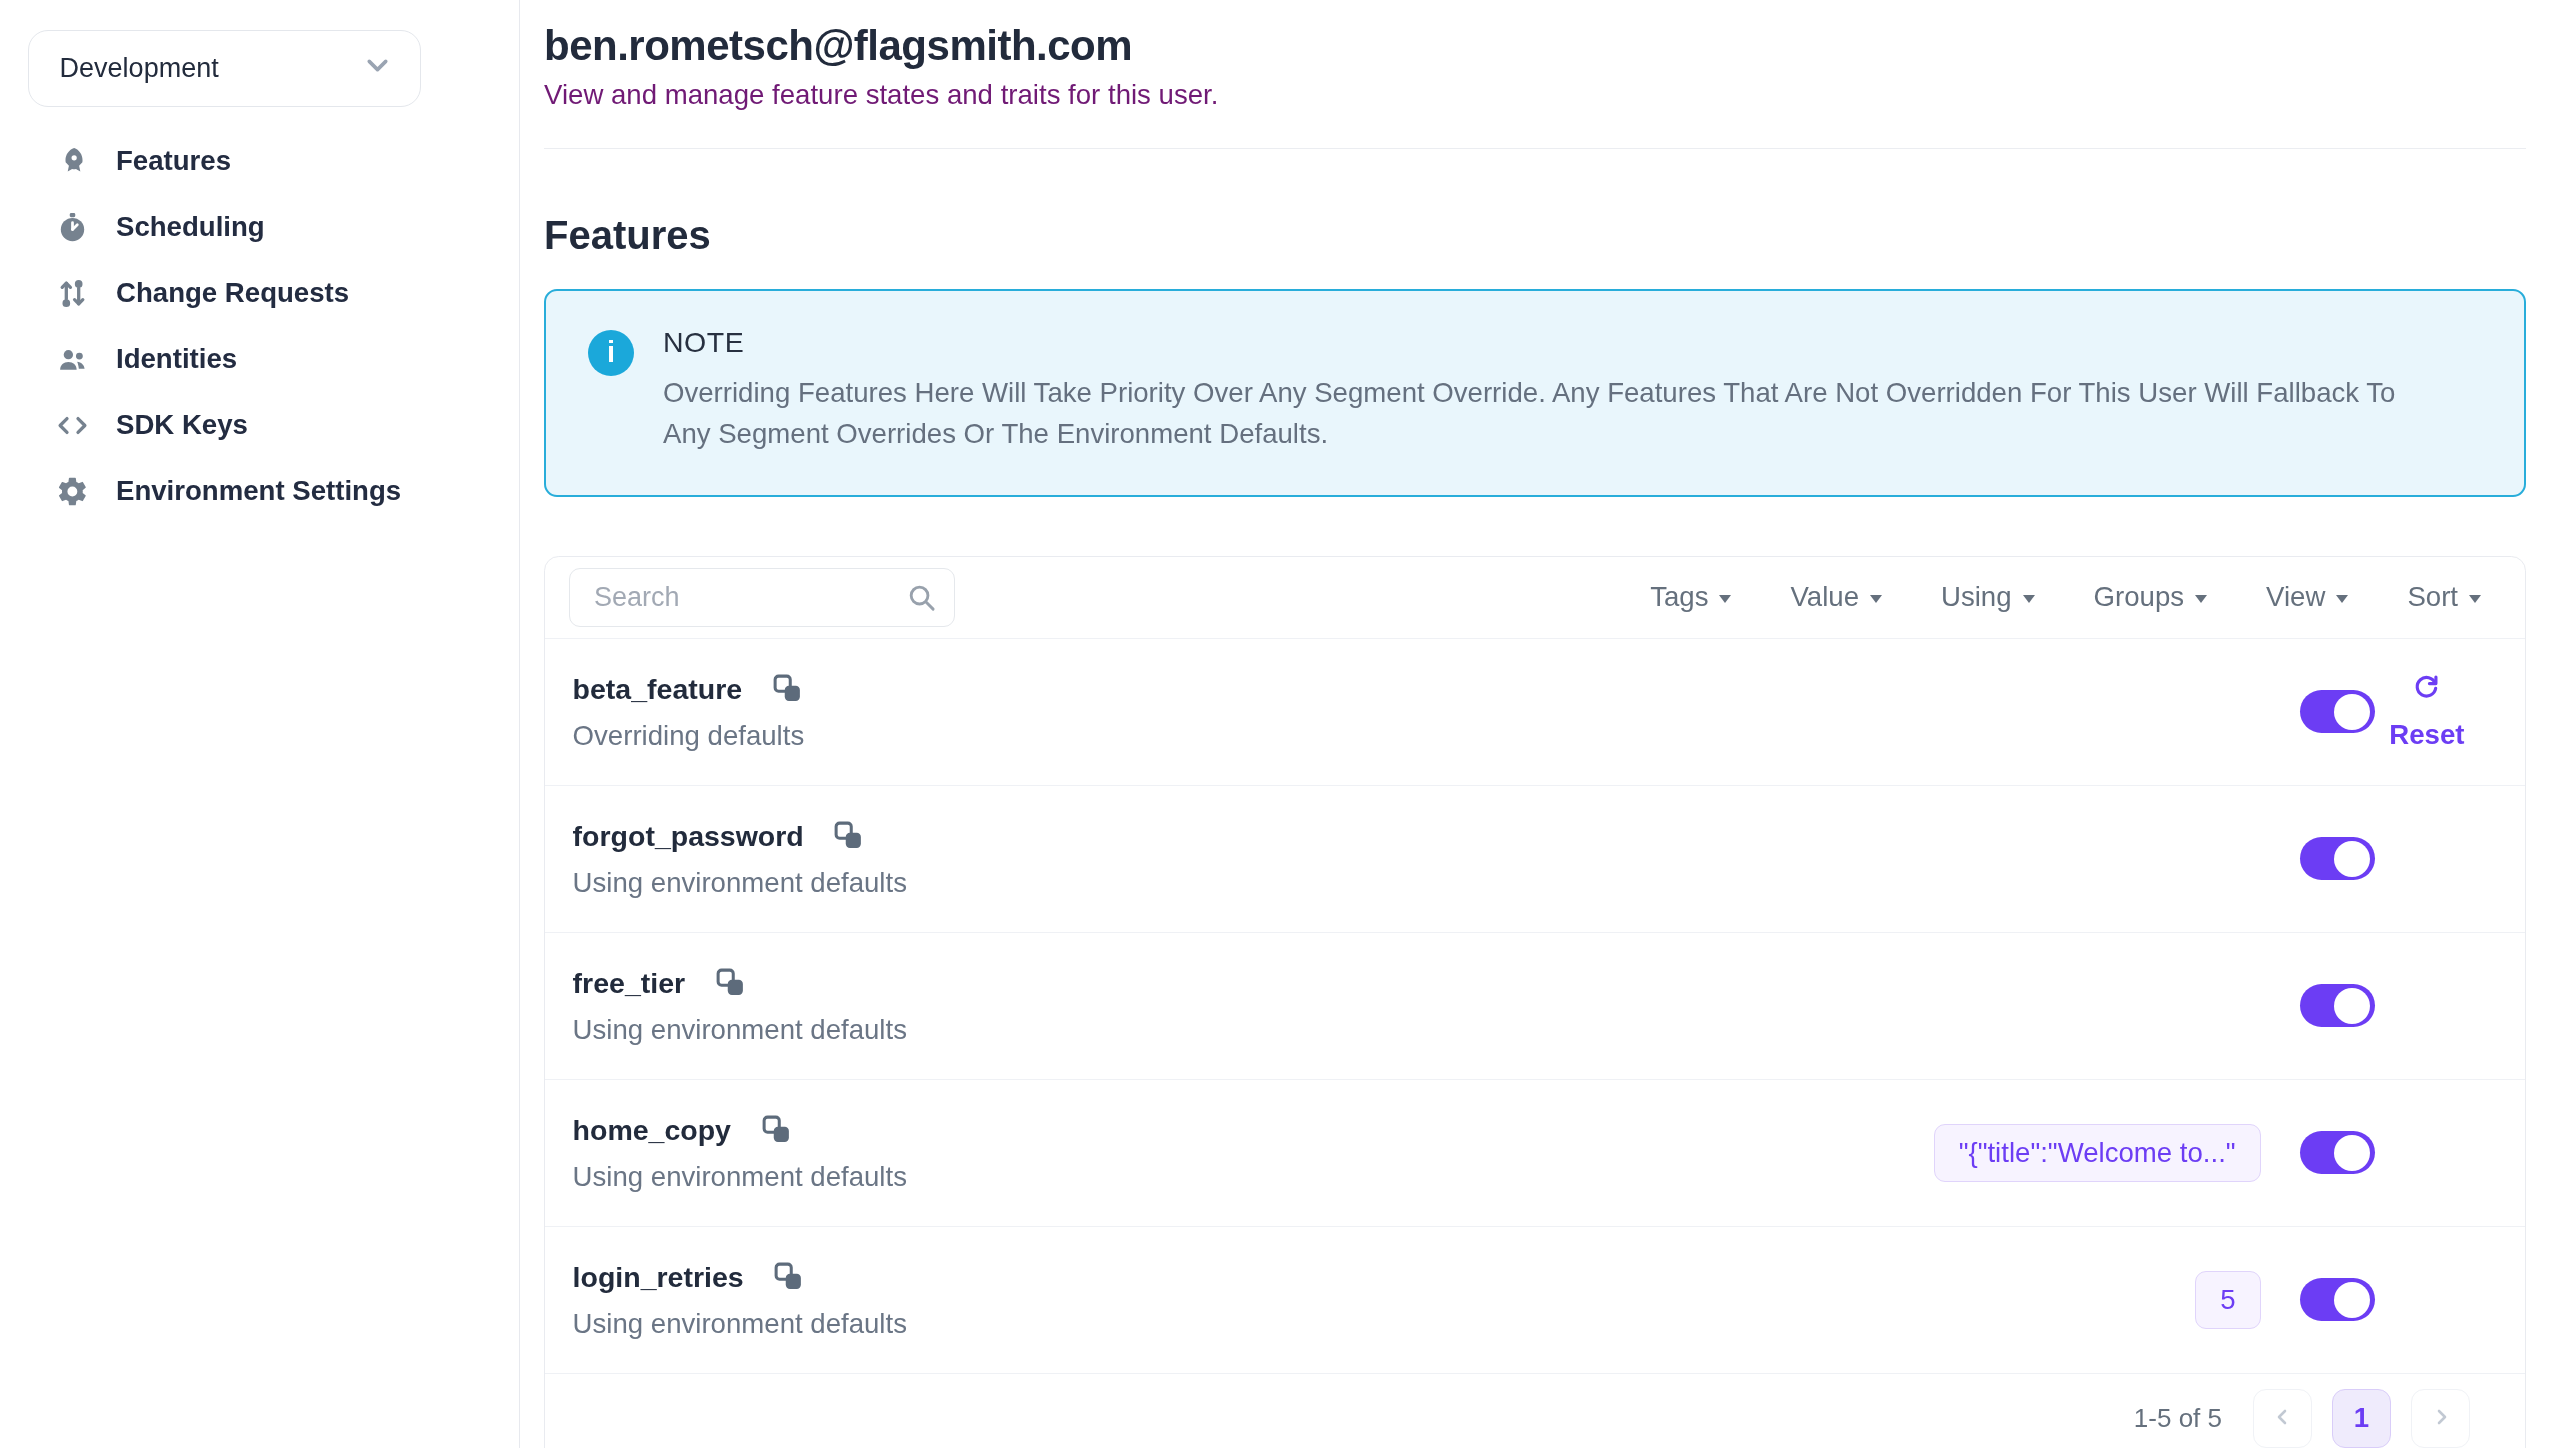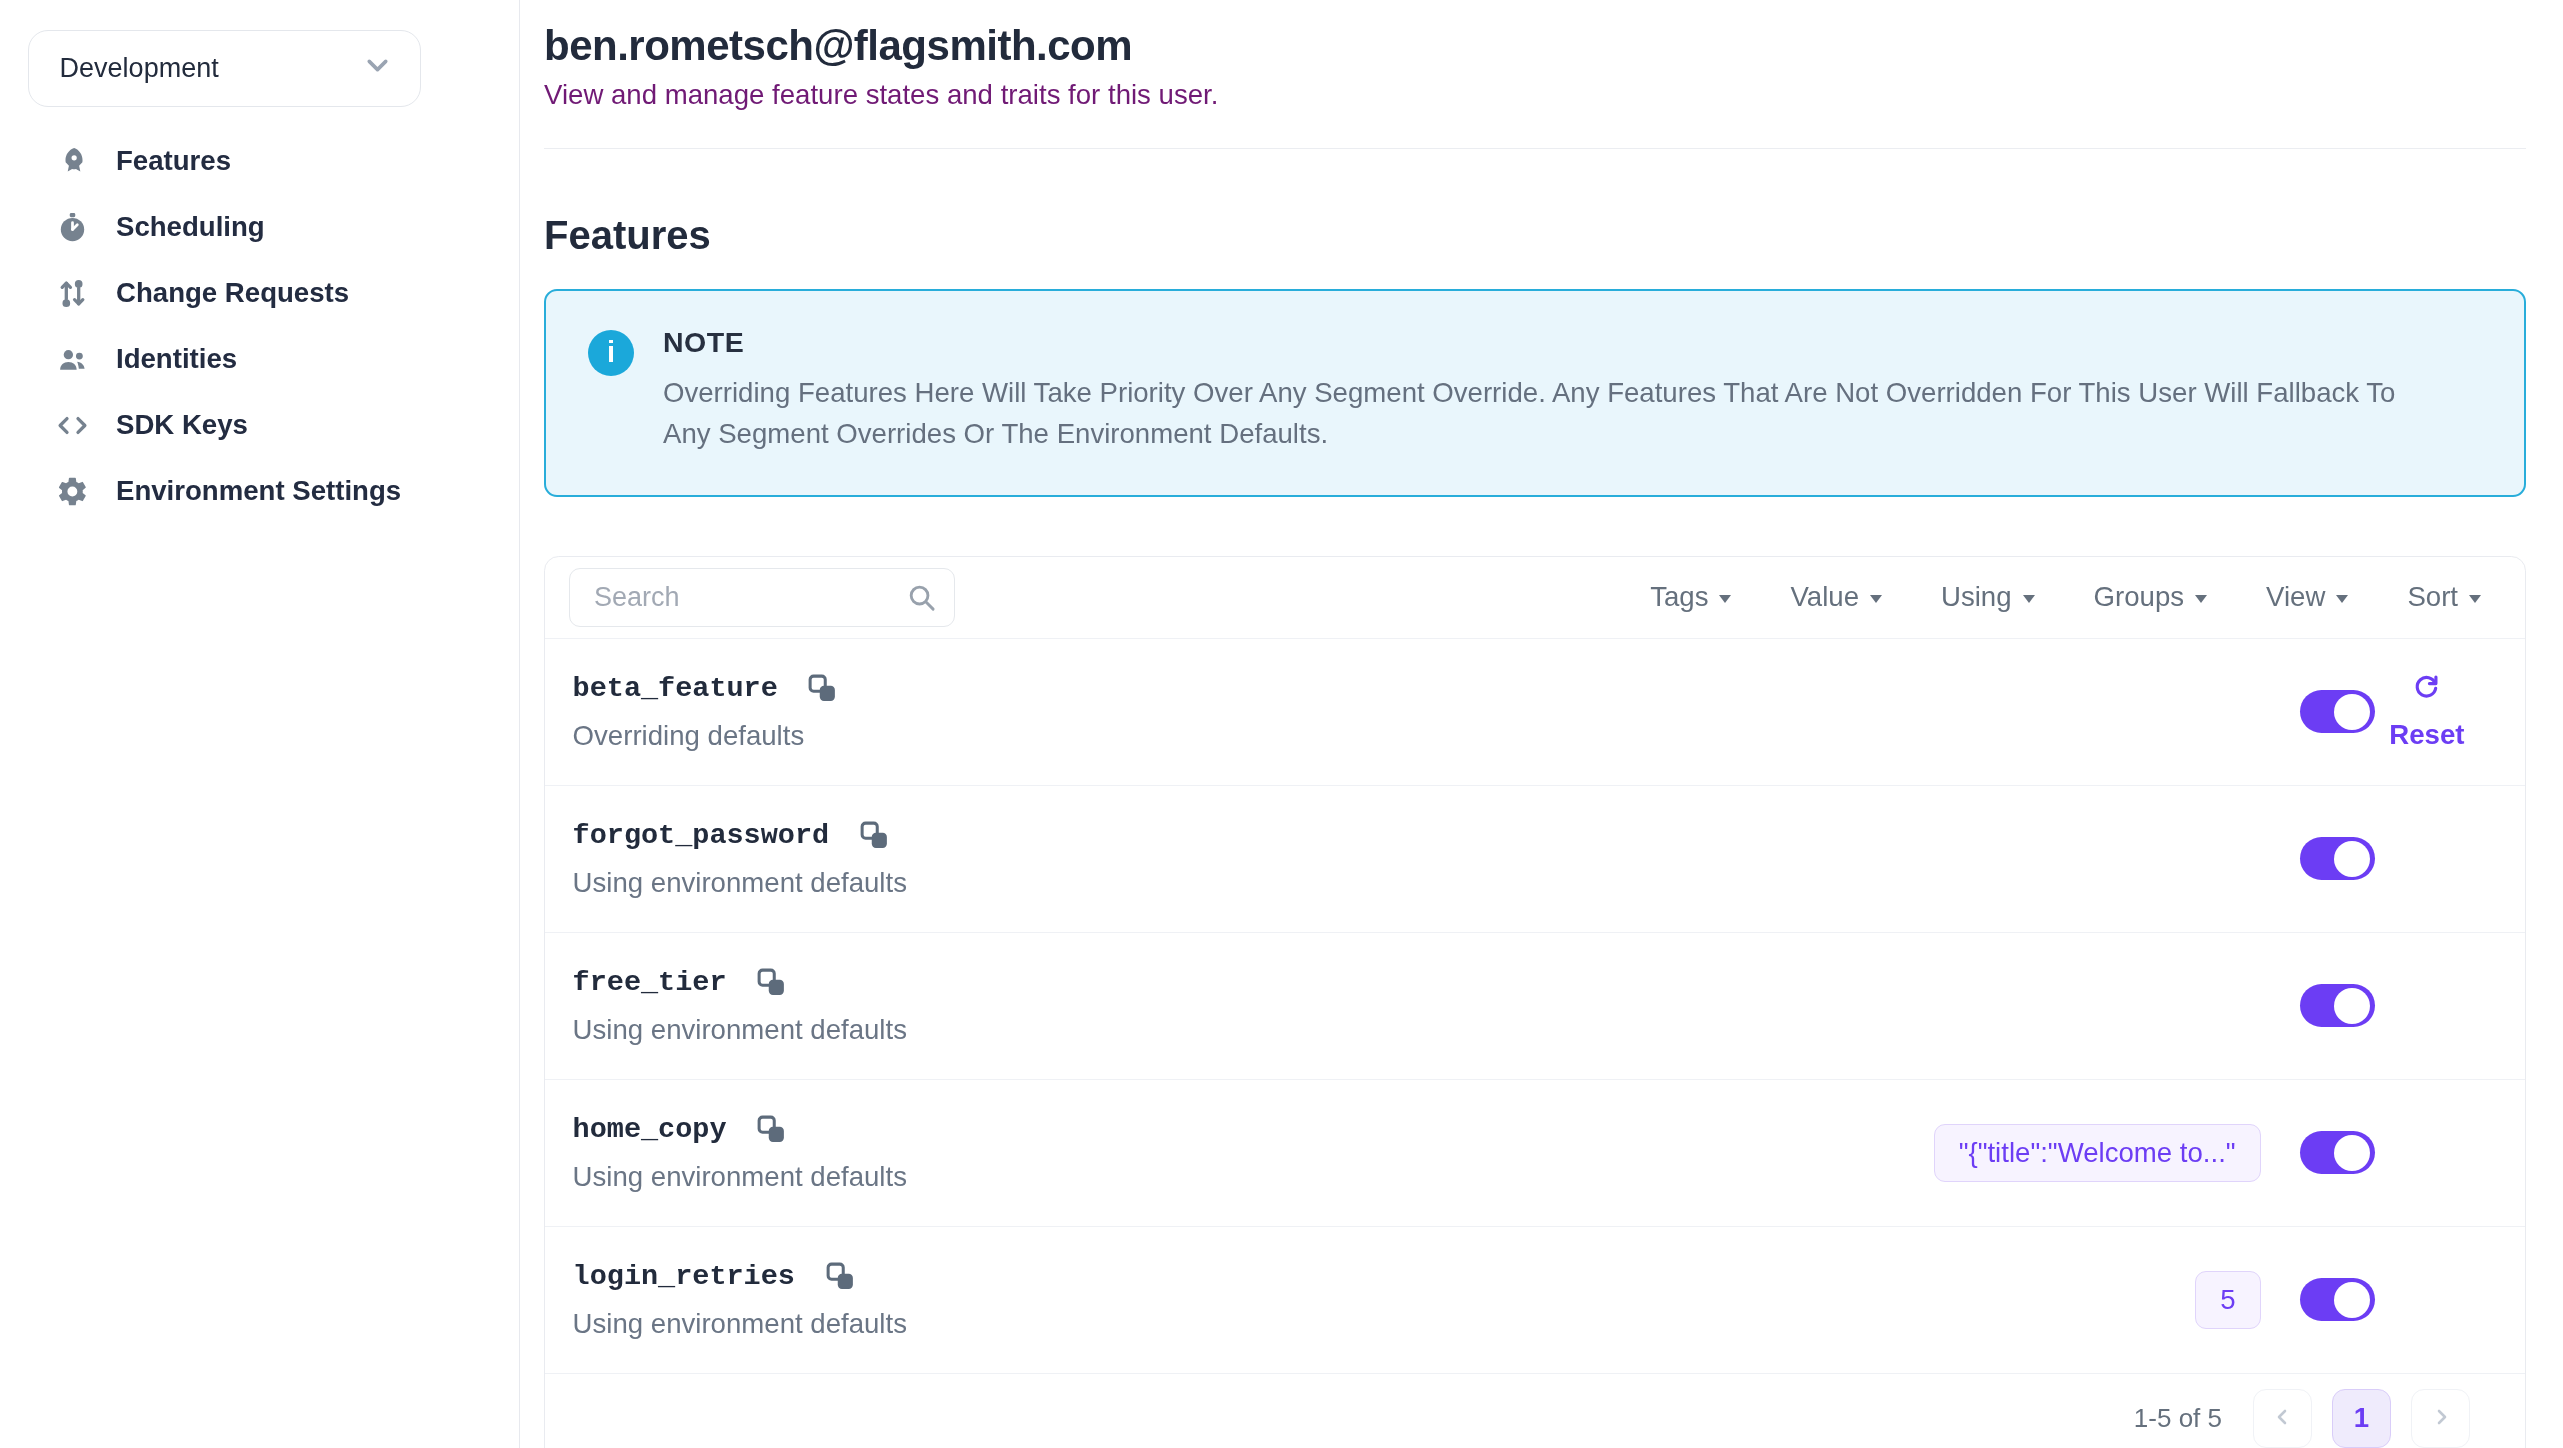--- a/index.html
+++ b/index.html
@@ -29,21 +29,21 @@
   .page-subtitle { margin-top:9px; font-size:27.6px; color:#701a75; }
   .header-divider { margin-top:37px; border:none; border-top:1.8px solid #EBEDF1; }
   .features-heading { margin-top:64px; font-size:40px; font-weight:700; color:#222B3C; }
 
   
   .note { margin-top:31px; border:2.8px solid #28ADDA; border-radius:13px;
     background:#E9F6FC; padding:35px 37px 40px 42px; display:flex; gap:29px; }
   .note-icon { flex:0 0 auto; width:46px; height:46px; border-radius:50%;
     background:#1BA8DA; color:#fff; display:flex; align-items:center;
     justify-content:center; font-size:29px; font-weight:700; margin-top:3.7px; }
-  .note-title { font-size:28.5px; font-weight:700; color:#273040; letter-spacing:0.5px; }
+  .note-title { font-size:28.5px; font-weight:400; color:#273040; letter-spacing:0.5px; }
   .note-body { margin-top:13px; font-size:27.6px; line-height:1.5; color:#65707F;
     max-width:1774px; }
 
   
   .card { margin-top:59px; border:1.8px solid #E9EBF0; border-radius:14.7px; background:#fff; }
   .toolbar { display:flex; align-items:center; padding:11px 24px; height:81px; }
   .search-box { position:relative; width:386px; }
   .search-box input { width:100%; height:59px; border:1.8px solid #E5E8EC;
     border-radius:11px; padding:0 61px 0 24px; font-size:27px; color:#222B3C;
     font-family:inherit; outline:none; background:#fff; }
@@ -56,21 +56,21 @@
   .filter-btn { display:flex; align-items:center; font-size:27.6px; color:#65707D;
     background:none; border:none; font-family:inherit; cursor:pointer; }
   .caret { display:inline-block; margin-left:11px; width:0; height:0;
     border-left:6.4px solid transparent; border-right:6.4px solid transparent;
     border-top:8.3px solid #65707D; position:relative; top:1.8px; }
 
   
   .feature-row { border-top:1.8px solid #EFF1F5; height:147px; display:flex;
     align-items:center; padding:0 14.7px 0 27.6px; cursor:pointer; }
   .row-left { flex:1; min-width:0; }
-  .feature-name-line { display:flex; gap:27.6px;font-family:Liberation Mono, monospace; }
+  .feature-name-line { display:flex; align-items:center; gap:27.6px; }
   .feature-name { font-size:28.5px; font-weight:700; color:#222B3C; }
   .copy-btn { background:none; border:none; cursor:pointer; color:#5D6B7B;
     width:35px; height:35px; padding:0; }
   .copy-btn svg { width:33px; height:33px; }
   .feature-status { margin-top:13px; font-size:27.6px; color:#6A7585; }
   .row-right { display:flex; align-items:center; }
   .value-chip { margin-right:39px; background:#F7F3FF; border:1.8px solid #E0D4FB;
     border-radius:11px; color:#6C3DF4; font-size:27.6px; padding:12px 24px;
     min-width:59px; text-align:center; white-space:nowrap; }
   .toggle { position:relative; width:75px; height:43px; border-radius:22px;

